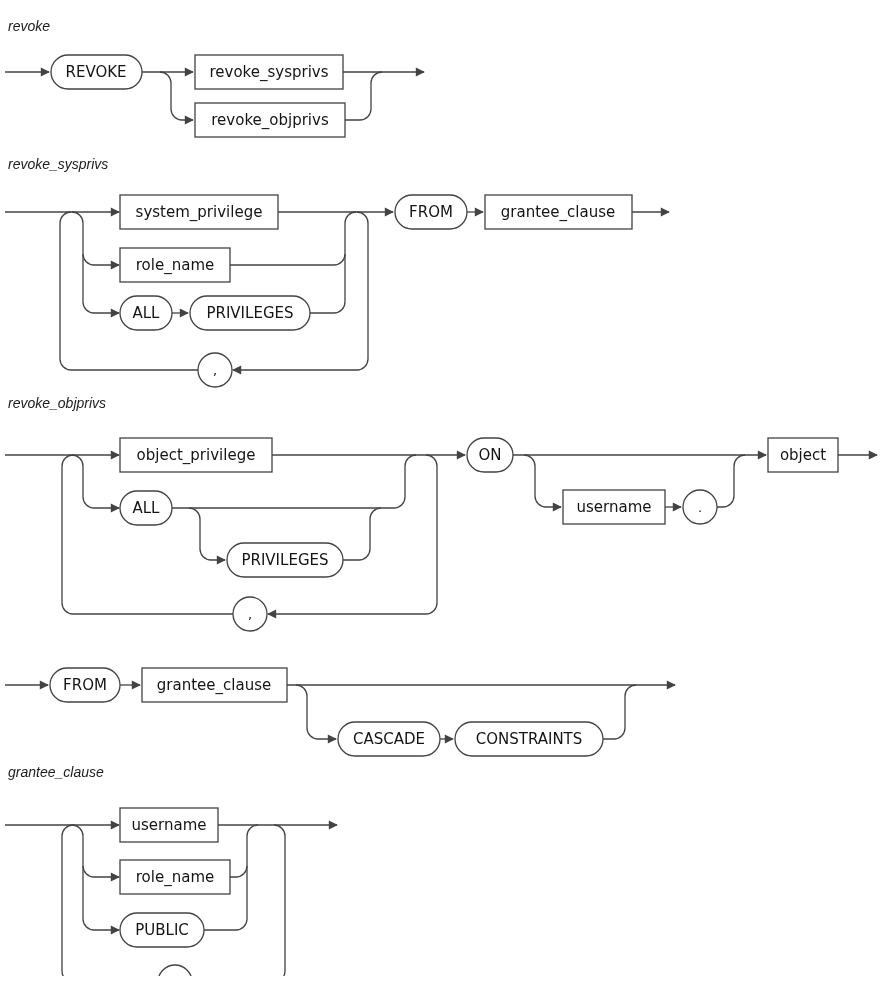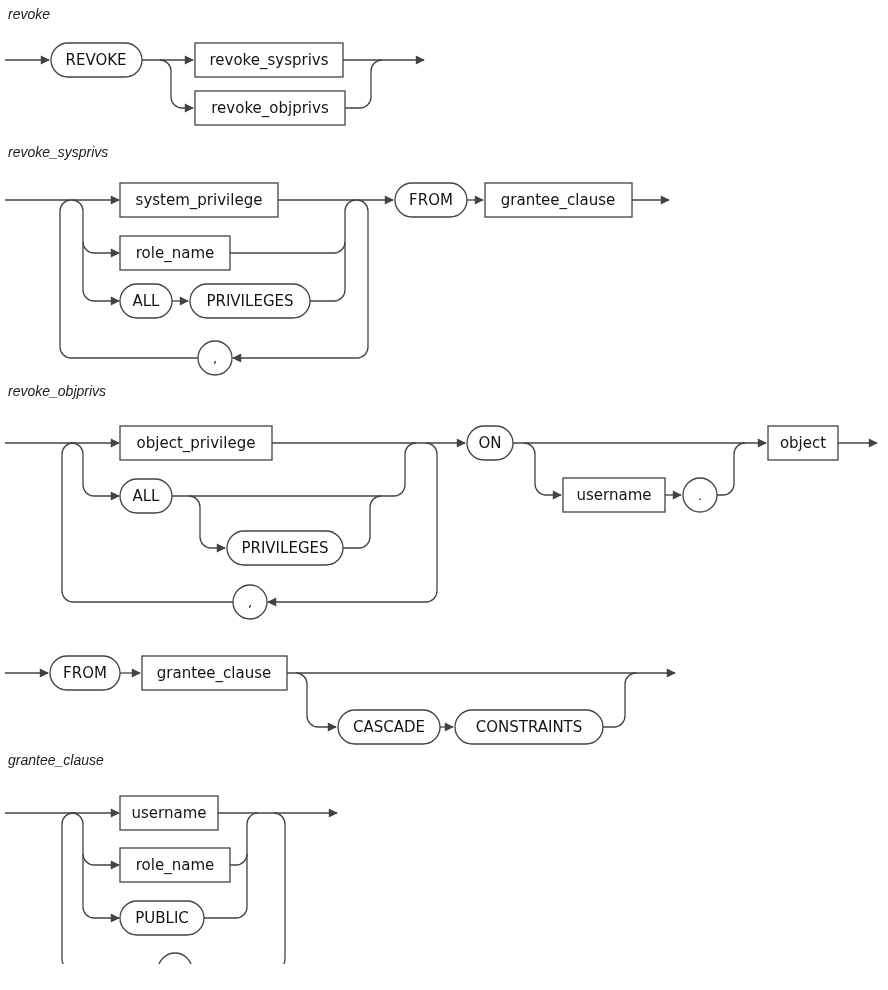--- a/index.html
+++ b/index.html
@@ -1,20 +1,21 @@
 <!DOCTYPE html>
 <html><head>
 <meta charset="utf-8">
 <style>
   html,body { margin:0; padding:0; background:#ffffff; }
   .canvas {
     position:relative;
     width:888px; height:964px;
     background:#ffffff;
     font-family:"DejaVu Sans", sans-serif;
+    margin-top:12px;
   }
   svg { display:block; }
   .rail  { fill:none; stroke:#434343; stroke-width:1.3; }
   .node  { fill:#ffffff; stroke:#434343; stroke-width:1.3; }
   .lbl   { font-family:"DejaVu Sans", sans-serif; font-size:15px; fill:#141414; text-anchor:middle; }
   .punct { font-family:"DejaVu Sans", sans-serif; font-size:13px; fill:#141414; text-anchor:middle; }
   .ttl   { font-family:"Liberation Sans", sans-serif; font-style:italic; font-size:14px; fill:#1c1c1c; }
 </style>
 </head>
 <body>

